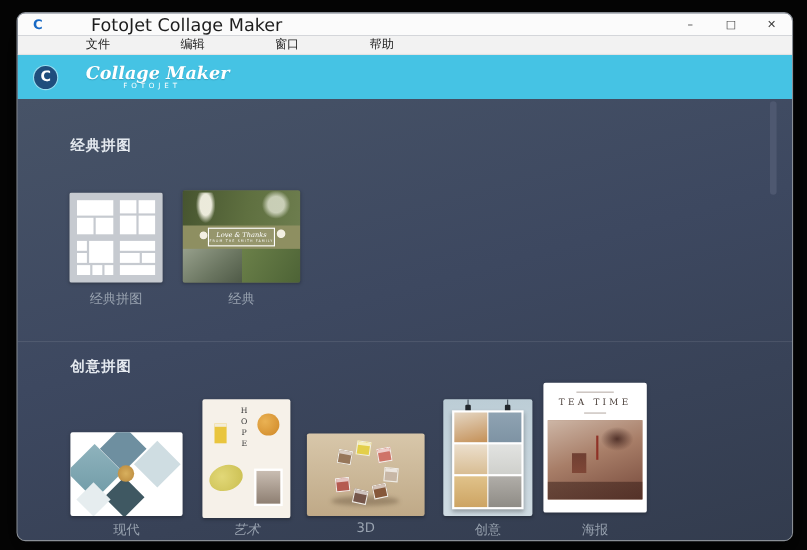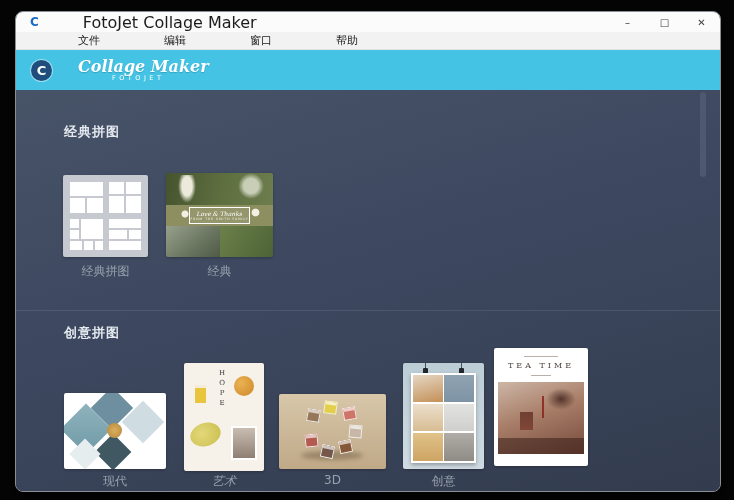--- a/index.html
+++ b/index.html
@@ -243,15 +243,16 @@
       <div class="tea-line" style="left:30px;top:8px;width:34px;"></div>
       <div class="tea-title">TEA TIME</div>
       <div class="tea-line" style="left:37px;top:27px;width:20px;"></div>
       <div class="tea-photo"></div>
     </div>
 
     <div class="thumb-label" style="left:48px;top:383px;width:102px;">现代</div>
     <div class="thumb-label" style="left:168px;top:383px;width:80px;font-style:italic;">艺术</div>
     <div class="thumb-label" style="left:263px;top:383px;width:107px;">3D</div>
     <div class="thumb-label" style="left:387px;top:383px;width:81px;">创意</div>
+    <div class="thumb-label" style="left:478px;top:383px;width:94px;">海报</div>
 
   </div>
 </div>
 
 </body></html>

